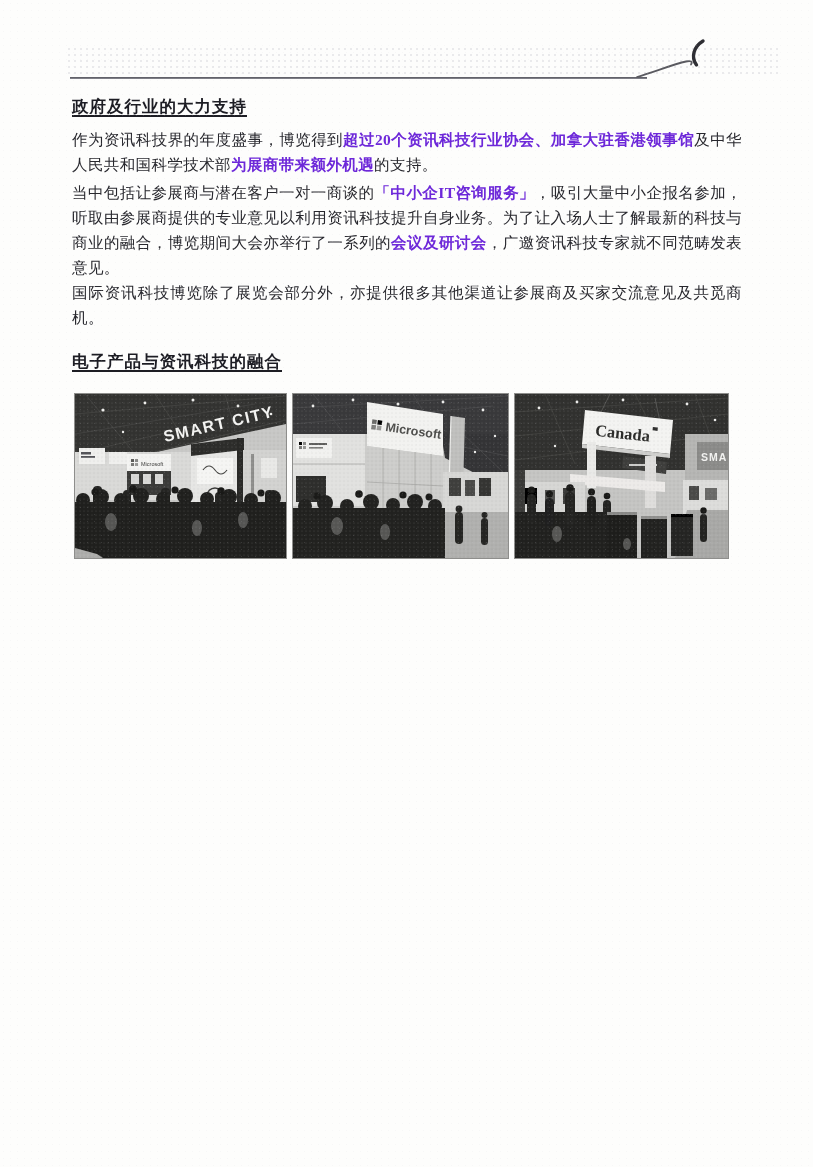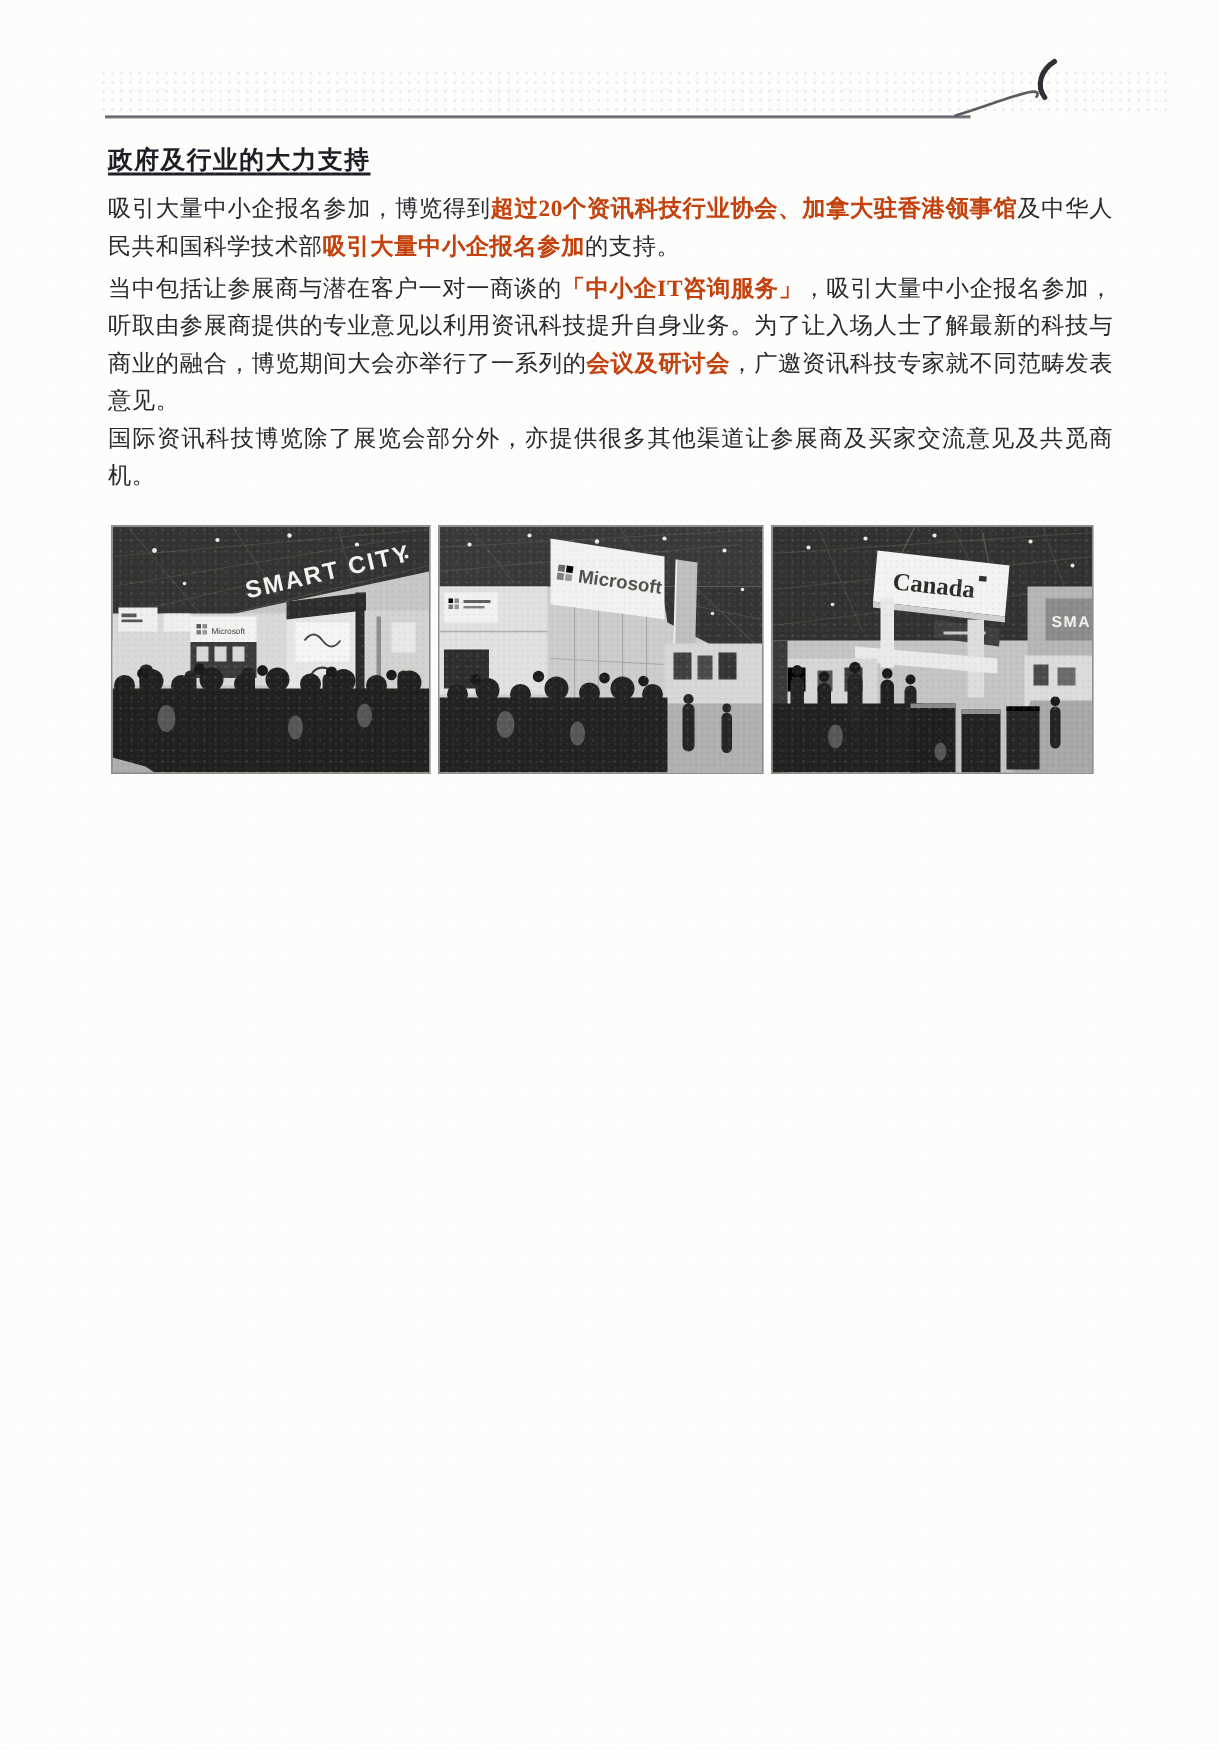--- a/index.html
+++ b/index.html
@@ -26,21 +26,21 @@
   .content{ position:absolute; left:72px; top:96px; width:670px; }
   h2.heading{
     margin:0; font-size:16.5px; line-height:22px; font-weight:bold;
     color:#1d1d24; letter-spacing:1px;
     text-decoration:underline; text-decoration-thickness:1.5px; text-underline-offset:3px;
   }
   p.para{
     margin:0; font-size:15.5px; line-height:25px; text-align:justify;
     letter-spacing:0.4px; color:#28282e;
   }
-  .b{ font-weight:bold; color:#c2410c; }
+  .b{ font-weight:bold; color:#6d28d9; }
   #h1{ margin-bottom:9px; }
   #h2{ margin-top:26px; margin-bottom:12px; }
   #p2b{ margin-top:3px; }
   #h3{ margin-top:21px; margin-bottom:9px; }
   .photos-row{ margin:20px 0 0 2px; display:flex; gap:5px; }
   .photo{ display:block; border:1px solid #8e8e8c; background:#c9c9c7; }
   .photo svg{ display:block; }
 </style>
 </head>
 <body>
@@ -51,25 +51,26 @@
   <div class="top-rule"></div>
 
   <svg class="pen-mark" width="80" height="48" viewBox="0 0 80 48">
     <path d="M3 41 C 20 36, 40 28, 52 25.5 C 57 24.5, 59 25.5, 57 28.5" stroke="#5a5a60" stroke-width="1.8" fill="none" stroke-linecap="round"></path>
     <path d="M69 5 C 60 10.5, 56.5 21, 62.5 29" stroke="#2e2e34" stroke-width="3.4" fill="none" stroke-linecap="round"></path>
   </svg>
 
   <div class="content">
 
     <h2 class="heading" id="h1">政府及行业的大力支持</h2>
-    <p class="para" id="p1"><span>吸引大量中小企报名参加，博览得到</span><span class="b">超过20个资讯科技行业协会、加拿大驻香港领事馆</span><span>及中华人民共和国科学技术部</span><span class="b">吸引大量中小企报名参加</span><span>的支持。</span></p>
+    <p class="para" id="p1"><span>作为资讯科技界的年度盛事，博览得到</span><span class="b">超过20个资讯科技行业协会、加拿大驻香港领事馆</span><span>及中华人民共和国科学技术部</span><span class="b">为展商带来额外机遇</span><span>的支持。</span></p>
 
     <p class="para" id="p2b"><span>当中包括让参展商与潜在客户一对一商谈的</span><span class="b">「中小企IT咨询服务」</span><span>，吸引大量中小企报名参加，听取由参展商提供的专业意见以利用资讯科技提升自身业务。为了让入场人士了解最新的科技与商业的融合，博览期间大会亦举行了一系列的</span><span class="b">会议及研讨会</span><span>，广邀资讯科技专家就不同范畴发表意见。</span></p>
     <p class="para" id="p2a"><span>国际资讯科技博览除了展览会部分外，亦提供很多其他渠道让参展商及买家交流意见及共觅商机。</span></p>
 
+    <h2 class="heading" id="h3">电子产品与资讯科技的融合</h2>
 
     <div class="photos-row">
 
       <div class="photo">
         <svg width="211" height="164" viewBox="0 0 211 164">
           <defs>
             <pattern id="hta" width="4" height="4" patternUnits="userSpaceOnUse">
               <circle cx="1" cy="1" r="0.55" fill="#ffffff" opacity="0.16"></circle>
               <circle cx="3" cy="3" r="0.5" fill="#000000" opacity="0.10"></circle>
             </pattern>

